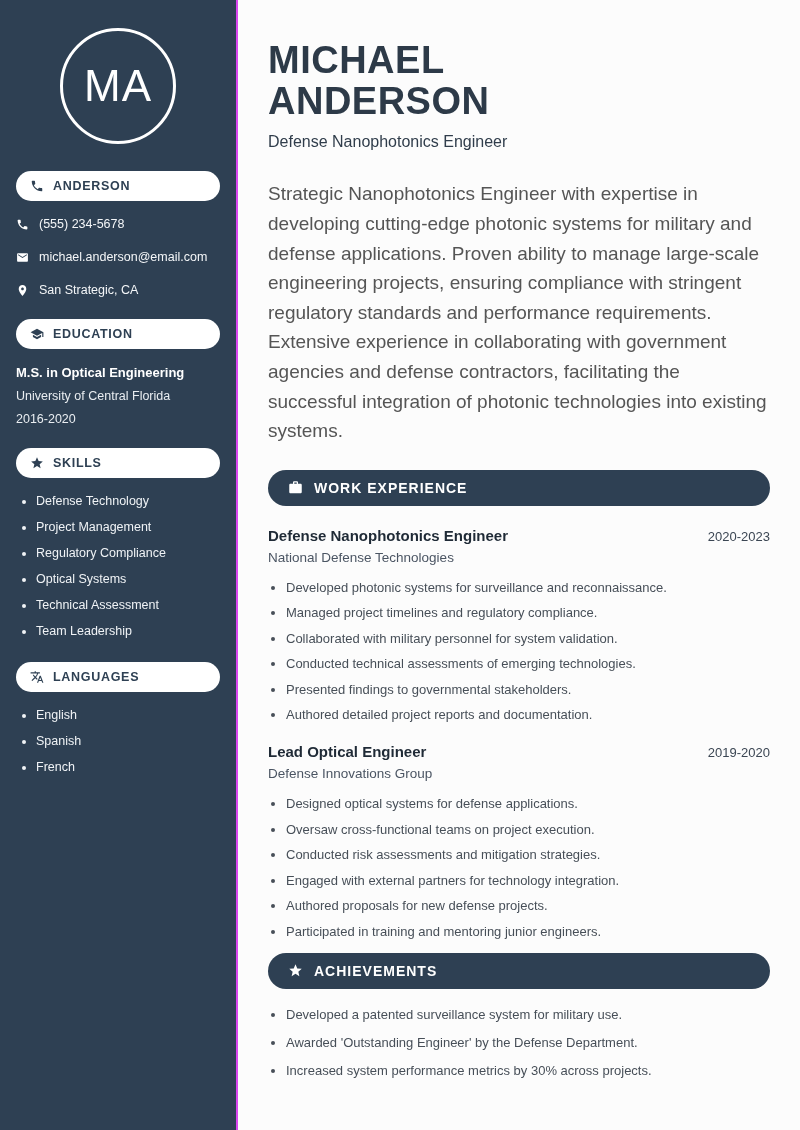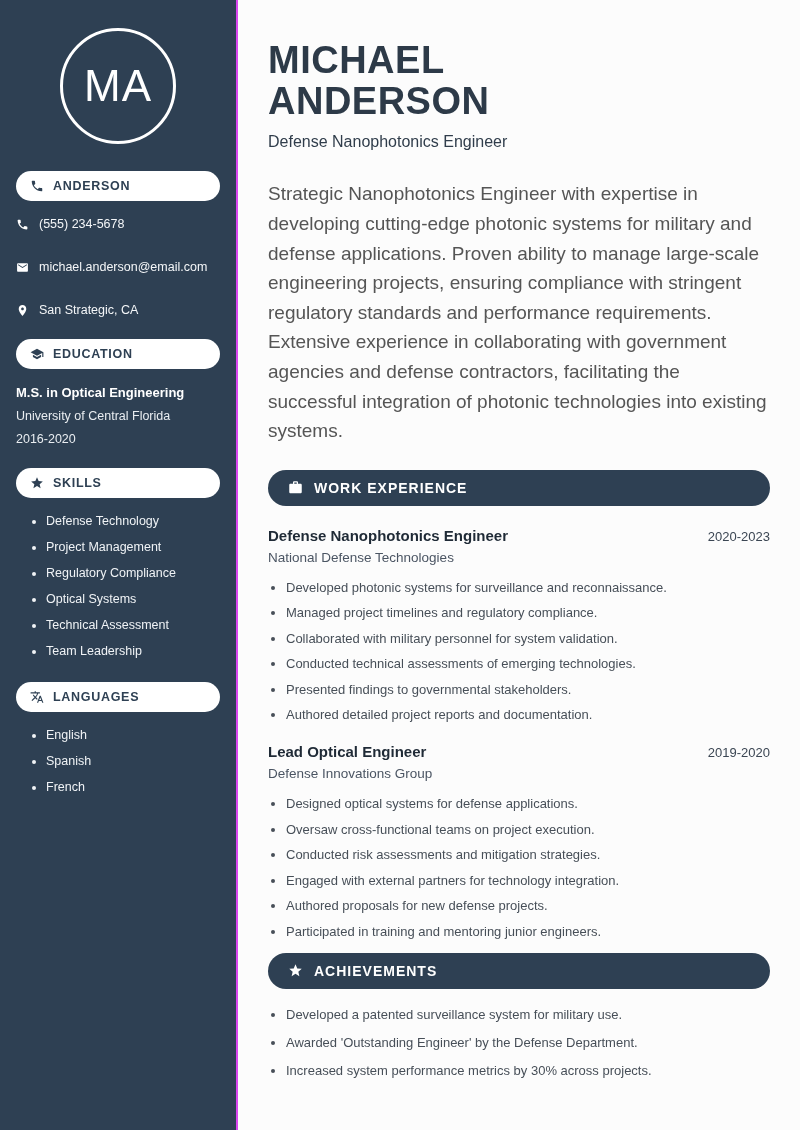--- a/index.html
+++ b/index.html
@@ -38,29 +38,29 @@
     border-radius: 17px;
     padding: 8px 14px;
     display: flex; align-items: center; gap: 9px;
     font-size: 12.5px; font-weight: bold; letter-spacing: 0.7px;
   }
   .side-pill svg { width: 14px; height: 14px; fill: var(--accent, #2e4053); flex: 0 0 auto; }
   .contact-list {
     list-style: none;
     padding: 0 16px;
     margin-bottom: 22px;
-    display: flex; flex-direction: column; gap: 29px;
+    display: flex; flex-direction: column; gap: 19px;
   }
   .contact-item { display: flex; align-items: center; gap: 10px; font-size: 12.5px; color: #f4f6f8; }
   .contact-item svg { width: 13px; height: 13px; fill: #ffffff; flex: 0 0 auto; }
   .edu { padding: 0 16px; margin-bottom: 22px; }
   .edu-degree { font-size: 13px; font-weight: bold; color: #ffffff; margin-bottom: 9px; }
   .edu-school, .edu-dates { font-size: 12.5px; color: #e9edf1; margin-bottom: 9px; }
   .side-list {
-    margin: 0 0 24px 14px;
+    margin: 0 0 24px 4px;
     padding-left: 32px;
     color: #f0f3f6;
   }
   .side-list li { font-size: 12.5px; margin-bottom: 12px; color: #f0f3f6; }
 
   
   .main {
     flex: 1;
     background: var(--main_bg, #fcfcfc);
     padding: 40px 30px 30px 30px;

